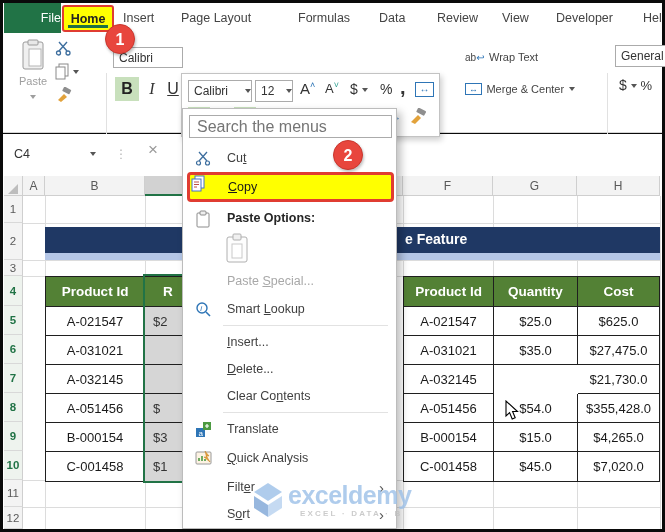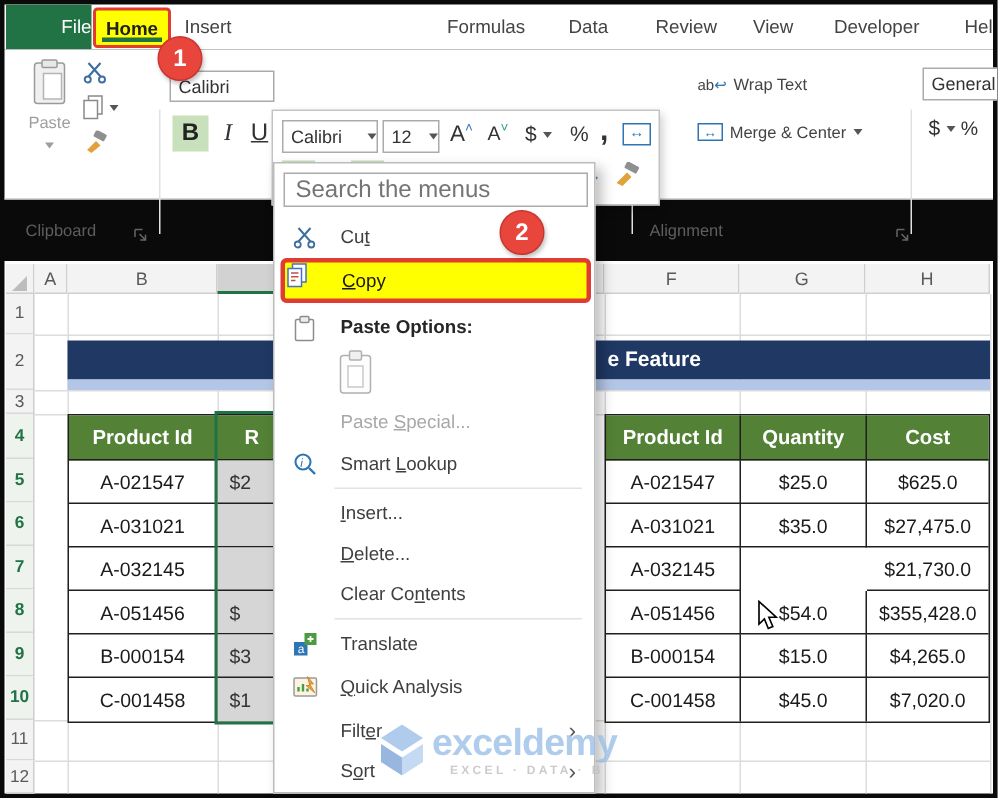--- a/index.html
+++ b/index.html
@@ -64,20 +64,21 @@
 
 <div id="app">
 
   <div id="tabbar" class="abs">
     <div id="tab-file" class="tab">File</div>
     <div id="tab-home" class="tab">
       <span>Home</span>
       <span class="underline"></span>
     </div>
     <div class="tab" style="left:120px;">Insert</div>
+    <div class="tab" style="left:178px;">Page Layout</div>
     <div class="tab" style="left:295px;">Formulas</div>
     <div class="tab" style="left:376px;">Data</div>
     <div class="tab" style="left:434px;">Review</div>
     <div class="tab" style="left:499px;">View</div>
     <div class="tab" style="left:553px;">Developer</div>
     <div class="tab" style="left:640px;">Help</div>
   </div>
 
   <div id="ribbon" class="abs">
     <div class="vsep" style="left:103px;"></div>
@@ -206,20 +207,28 @@
       <div class="mini-btn" style="left:198px;top:38px;font-size:8.5px;color:#2e75b6;">.00→</div>
       <div class="abs" style="left:226px;top:34px;">
         <svg width="18" height="17" viewBox="0 0 18 17">
             <rect x="9" y="1" width="9" height="5" rx="1" fill="#8f8f8f" transform="rotate(28 13 3)"></rect>
             <path d="M3 14 L10 7 L13 10 L7 16 Z" fill="#e2a23b"></path>
           </svg>
       </div>
     </div>
   </div>
 
+  <div id="formulabar" class="abs">
+    <div class="abs" style="left:7px;top:8px;width:95px;height:24px;font-size:12.5px;color:#333;line-height:24px;padding-left:4px;">
+      <span>C4</span>
+      <span class="caret" style="position:absolute;left:80px;top:10px;"></span>
+    </div>
+    <div class="abs" style="left:112px;top:8px;height:24px;line-height:24px;color:#b5b5b5;font-size:12px;">⋮</div>
+    <div class="abs" style="left:145px;top:6px;font-size:17px;color:#9a9a9a;">×</div>
+  </div>
 
   <div id="sheet" class="abs">
 
     <div class="colhead" style="left:1px;width:19px;">
       <svg width="10" height="10" viewBox="0 0 10 10" style="margin-top:8px;">
           <path d="M10 0 V10 H0 Z" fill="#bdbdbd"></path>
         </svg>
     </div>
     <div class="colhead" style="left:20px;width:22px;">A</div>
     <div class="colhead" style="left:42px;width:100px;">B</div>

